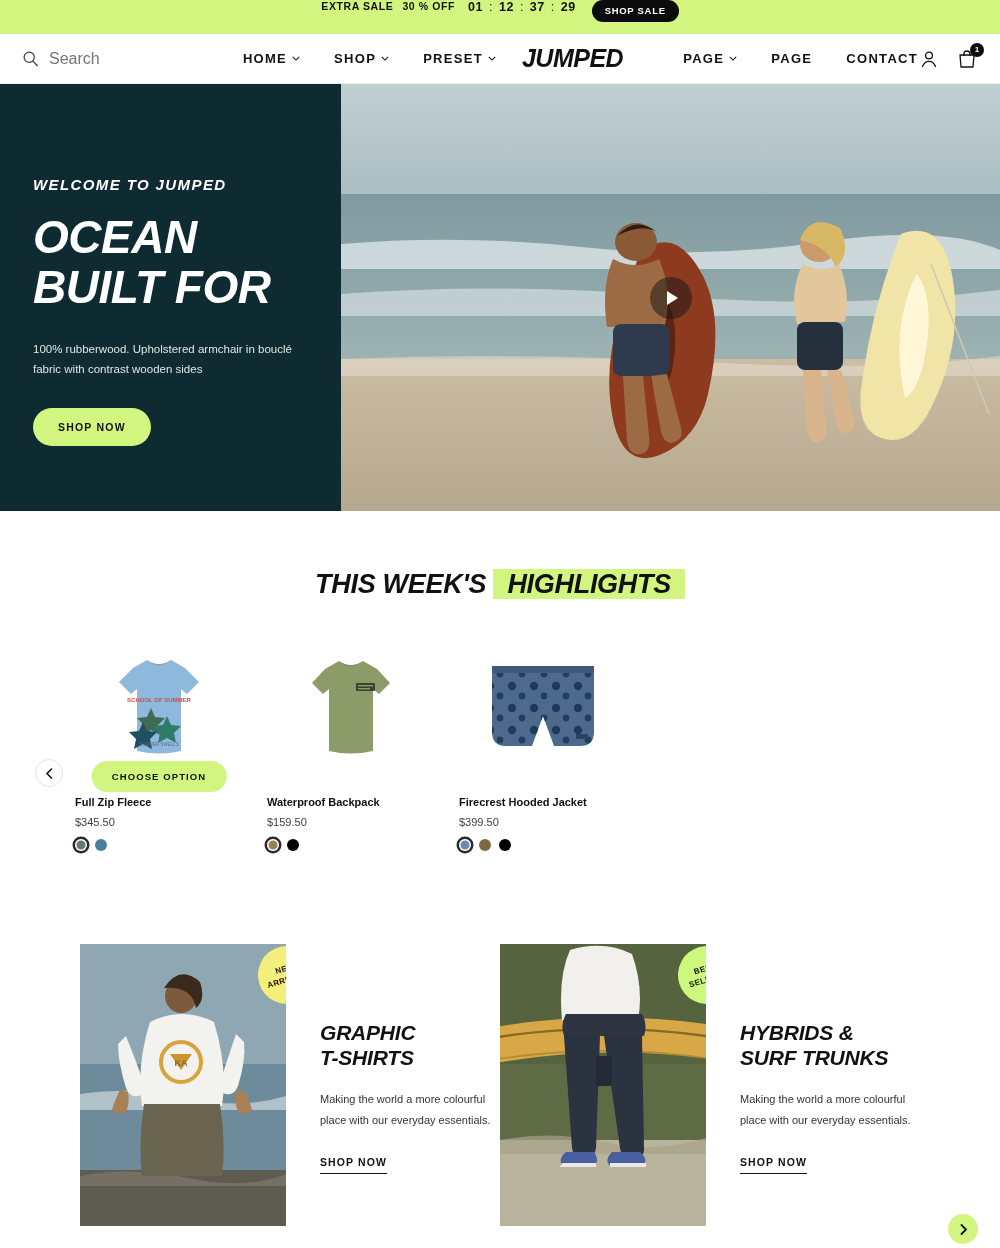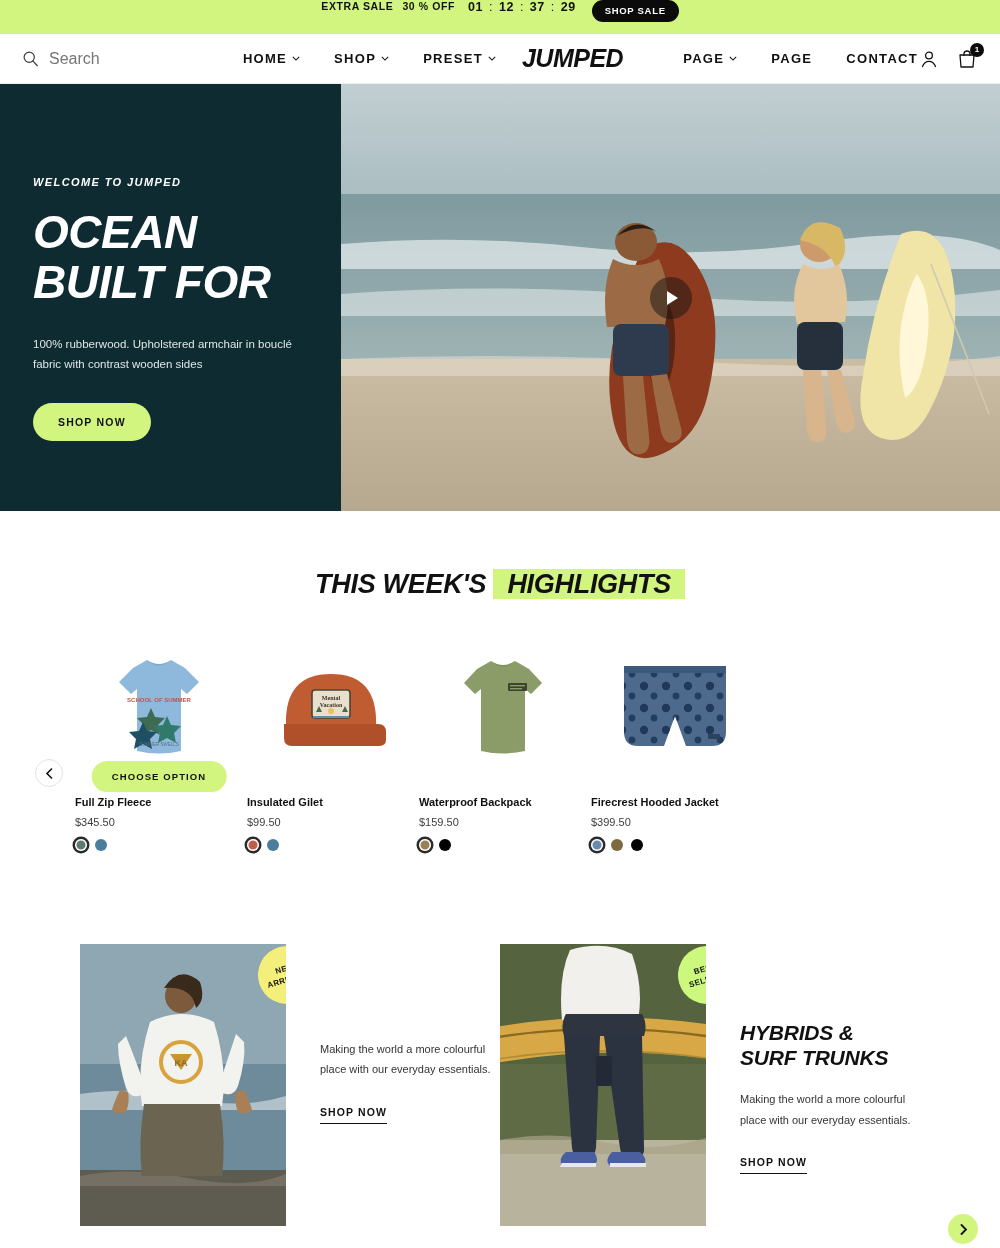--- a/index.html
+++ b/index.html
@@ -55,21 +55,21 @@
     background: #0b0b0b; color: #fff; border-radius: 50%;
     font-size: 8px; font-weight: 700; display: flex; align-items: center; justify-content: center;
   }
 
   
   .hero { display: flex; height: 427px; }
   .hero-left {
     width: 341px; background: #0d2b31; color: #fff;
     padding: 92px 0 0 33px; position: relative;
   }
-  .hero-eyebrow { font-size: 11px; font-weight: 800; font-style: italic; letter-spacing: 1.4px; }
+  .hero-eyebrow { font-size: 15px; font-weight: 800; font-style: italic; letter-spacing: 1.4px; }
   .hero-title {
     font-size: 46px; font-weight: 900; font-style: italic; line-height: 1.08;
     letter-spacing: -.5px; margin-top: 20px;
   }
   .hero-sub { font-size: 11.5px; line-height: 1.75; color: #dfe6e6; margin-top: 27px; max-width: 278px; }
   .hero-cta {
     display: inline-flex; align-items: center; justify-content: center;
     margin-top: 28px; background: #d2f57f; color: #111; border: none; border-radius: 22px;
     padding: 13px 25px; font-size: 10.5px; font-weight: 800; letter-spacing: 1.2px;
     font-family: inherit; cursor: pointer;
@@ -96,21 +96,21 @@
   .sec-title .hl { background: #d2f57f; padding: 0 14px; }
 
   .carousel { position: relative; margin-top: 46px; padding: 0 75px; }
   .arrow {
     position: absolute; top: 113px; width: 28px; height: 28px; border-radius: 50%;
     display: flex; align-items: center; justify-content: center; cursor: pointer;
   }
   .arrow.left { left: 35px; background: #fff; border: 1px solid #e3e3e3; }
   .arrow.right { right: 22px; background: #d2f57f; border: none; width: 30px; height: 30px; top: 703px; }
 
-  .prod-grid { display: flex; gap: 4px; }
+  .prod-grid { display: flex; gap: 24px; }
   .prod { width: 168px; }
   .prod-img {
     height: 128px; display: flex; align-items: center; justify-content: center;
     position: relative; margin-bottom: 22px;
   }
   .choose-option {
     position: absolute; bottom: -18px; left: 50%; transform: translateX(-50%);
     background: #d2f57f; color: #111; border: none; border-radius: 18px;
     padding: 10px 20px; font-size: 9.5px; font-weight: 800; letter-spacing: 1.1px;
     font-family: inherit; white-space: nowrap; cursor: pointer;
@@ -314,40 +314,20 @@
         </div>
         <div class="prod-name">Full Zip Fleece</div>
         <div class="prod-price">$345.50</div>
         <div class="swatches">
           <span class="sw sel" style="background:#5f7b70"></span>
           <span class="sw" style="background:#4a7e9b"></span>
         </div>
       </div>
 
 
-      <div class="prod">
-        <div class="prod-img">
-          <svg width="118" height="100" viewBox="0 0 118 100">
-            <path d="M14 66 q-2 -52 45 -52 q47 0 45 52 q-45 10 -90 0Z" fill="#c05c32"></path>
-            <path d="M12 64 h94 q8 0 8 8 v8 q0 6 -8 6 H20 q-8 0 -8 -8Z" fill="#b0502a"></path>
-            <rect x="40" y="30" width="38" height="28" rx="3" fill="#e8e0cc" stroke="#4a4436" stroke-width="1.6"></rect>
-            <text x="59" y="40" font-size="6" font-weight="700" fill="#3a3326" text-anchor="middle" font-family="serif">Mental</text>
-            <text x="59" y="47" font-size="6" font-weight="700" fill="#3a3326" text-anchor="middle" font-family="serif">Vacation</text>
-            <circle cx="59" cy="51" r="3" fill="#e8c35a"></circle>
-            <path d="M41 56 h36 v2 h-36Z" fill="#5f8fb5"></path>
-            <path d="M44 52 l3 -6 3 6Z M70 52 l3 -6 3 6Z" fill="#3f6e4a"></path>
-          </svg>
-        </div>
-        <div class="prod-name">Insulated Gilet</div>
-        <div class="prod-price">$99.50</div>
-        <div class="swatches">
-          <span class="sw sel" style="background:#c05c4b"></span>
-          <span class="sw" style="background:#4a7e9b"></span>
-        </div>
-      </div>
 
       <div class="prod">
         <div class="prod-img">
           <svg width="116" height="122" viewBox="0 0 116 122">
             <path d="M32 20 L46 12 q12 9 24 0 L84 20 l13 14 -11 11 -6 -5 v62 q-22 5 -44 0 V40 l-6 5 -11 -11Z" fill="#8b9c68"></path>
             <path d="M46 12 q12 11 24 0 q-12 8 -24 0Z" fill="#7d8e5c"></path>
             <rect x="63" y="34" width="19" height="8" rx="1" fill="#3c4430"></rect>
             <rect x="65" y="36" width="15" height="1.4" fill="#8b9c68"></rect>
             <rect x="65" y="39" width="12" height="1.4" fill="#8b9c68"></rect>
           </svg>
@@ -415,20 +395,24 @@
         <path d="M40 146 q-6 12 -8 20 q6 6 14 2 q4 -10 2 -20Z" fill="#a97f55"></path>
         <path d="M164 146 q6 12 8 20 q-6 6 -14 2 q-4 -10 -2 -20Z" fill="#a97f55"></path>
         <path d="M64 160 h76 q6 40 2 72 H62 q-4 -32 2 -72Z" fill="#6b6450"></path>
       </svg>
       <div class="badge" style="background:#f4ee7a">
         <span>NEW</span>
         <span>ARRIVALS</span>
       </div>
     </div>
     <div class="promo-body">
+      <div class="promo-title">
+        <div>GRAPHIC</div>
+        <div>T-SHIRTS</div>
+      </div>
       <p class="promo-desc">Making the world a more colourful place with our everyday essentials.</p>
       <a class="promo-link" href="#">SHOP NOW</a>
     </div>
   </div>
 
   <div class="promo">
     <div class="promo-img">
       <svg width="206" height="282" viewBox="0 0 206 282" preserveAspectRatio="xMidYMid slice">
         <rect width="206" height="282" fill="#5f6b45"></rect>
         <path d="M0 0 h206 v120 H0Z" fill="#55643e"></path>

